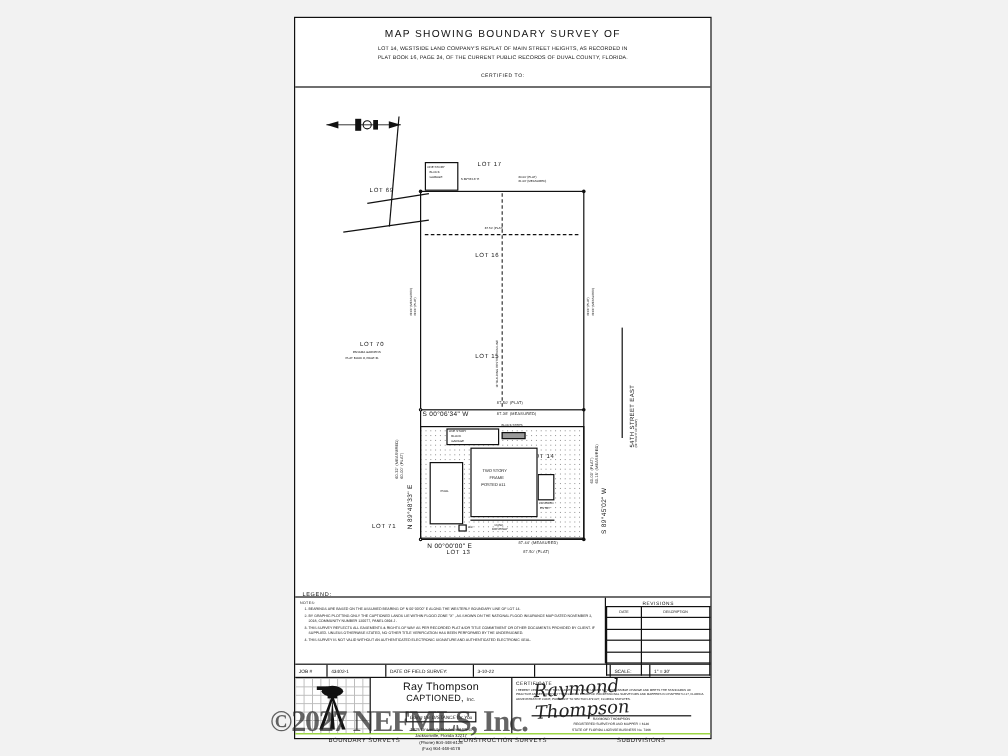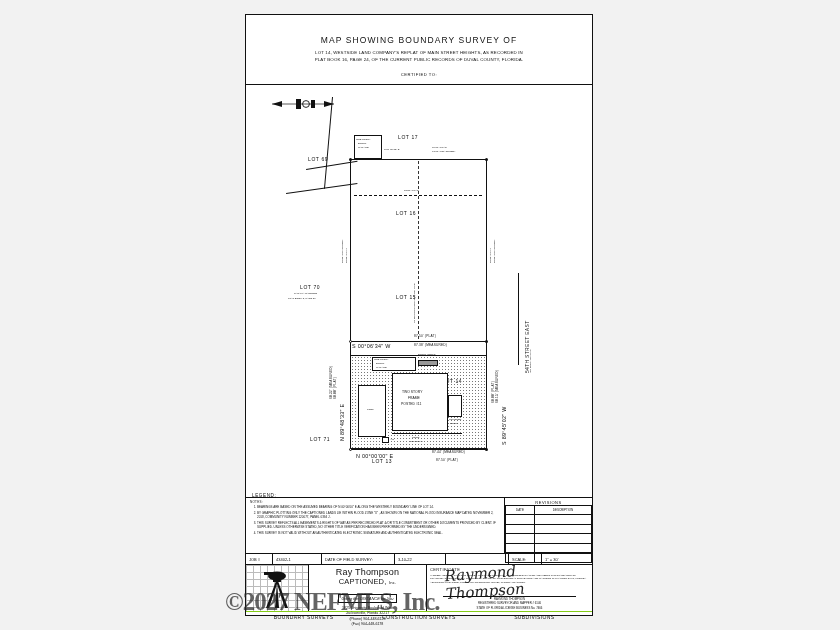--- a/index.html
+++ b/index.html
@@ -6,21 +6,21 @@
   body{width:840px;height:630px;overflow:hidden;font-family:"Liberation Sans",sans-serif;color:#111;}
 
   #sheet{position:absolute;left:245px;top:14px;width:348px;height:602px;background:#fff;border:1px solid #111;box-sizing:border-box;}
 
   .ln{position:absolute;background:#111;}
   .hl{height:1px;} .vl{width:1px;}
   .txt{position:absolute;white-space:nowrap;letter-spacing:.2px;line-height:1;}
   .rot{transform-origin:0 0;transform:rotate(-90deg);}
 
   
-  #titlebox{position:absolute;left:0;top:12px;width:100%;height:58px;border-bottom:1px solid #111;box-sizing:border-box;text-align:center;}
+  #titlebox{position:absolute;left:0;top:0;width:100%;height:58px;border-bottom:1px solid #111;box-sizing:border-box;text-align:center;}
   #maintitle{font-size:8.5px;letter-spacing:1.1px;margin-top:8px;}
   #subtitle{font-size:4.4px;letter-spacing:.15px;margin-top:5px;line-height:1.55;}
   #certto{font-size:4.2px;letter-spacing:.5px;margin-top:8px;}
 
   
   #draw{position:absolute;left:0;top:58px;width:100%;height:424px;overflow:hidden;}
 
   .lotlabel{font-size:5px;letter-spacing:.6px;}
   .tiny{font-size:3px;letter-spacing:0;}
   .tiny2{font-size:2.5px;letter-spacing:0;}

